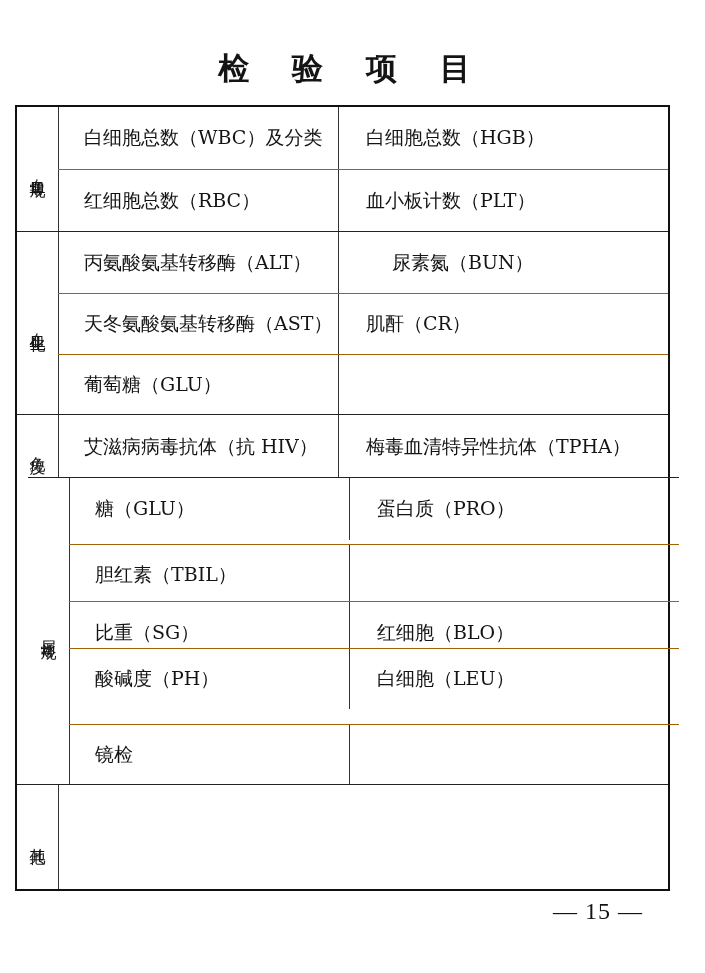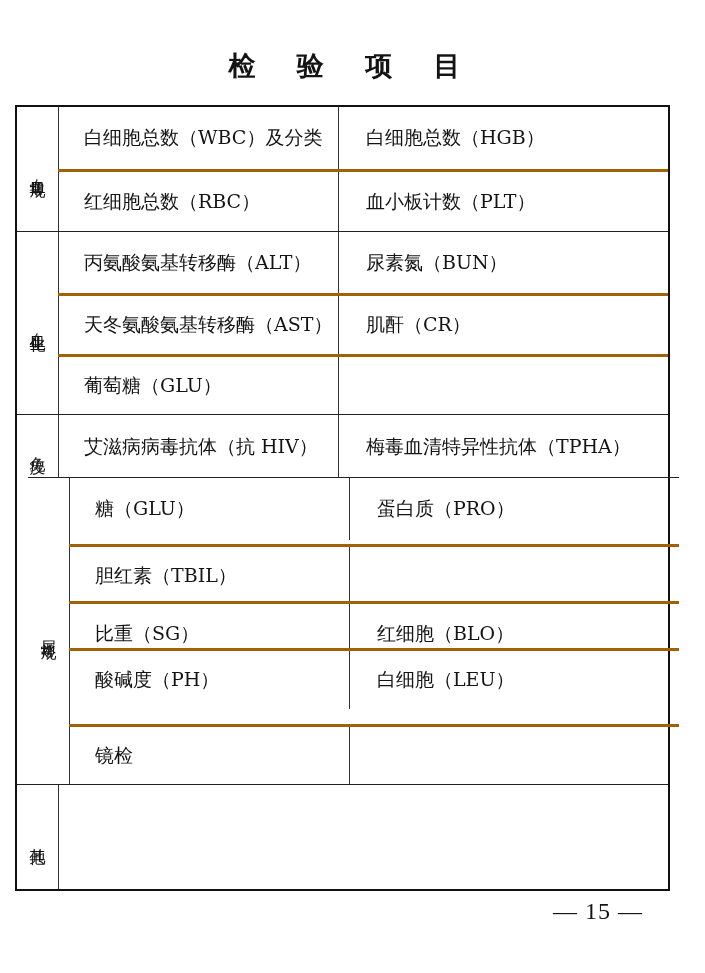--- a/index.html
+++ b/index.html
@@ -15,21 +15,21 @@
       font-family: "DejaVu Serif", "Liberation Serif", serif;
       color: #141414;
     }
     .page-title {
       position: absolute;
       left: 0;
       top: 48px;
       width: 705px;
       text-align: center;
       font-family: "DejaVu Sans", "Liberation Sans", sans-serif;
-      font-size: 27px;
+      font-size: 31px;
       font-weight: bold;
       letter-spacing: 16px;
       padding-left: 0;
       box-sizing: border-box;
     }
     .tbl {
       position: absolute;
       left: 15px;
       top: 105px;
       width: 655px;
@@ -70,21 +70,21 @@
       top: 0;
       bottom: 0;
     }
     .row {
       position: absolute;
       left: 0;
       right: 0;
       display: flex;
       box-sizing: border-box;
     }
-    .row + .row { border-top: 3px solid #a16207; }
+    .row + .row { border-top: 1px solid #a16207; }
     .cell {
       display: flex;
       align-items: center;
       font-size: 19px;
       box-sizing: border-box;
       white-space: nowrap;
     }
     .cell.left {
       width: 281px;
       padding-left: 26px;
@@ -125,21 +125,21 @@
         <div class="cell right">血小板计数（PLT）</div>
       </div>
     </div>
   </div>
 
   <div class="group" style="top:124px; height:183px;">
     <div class="cat">
       <span class="cat-label">血生化</span>
     </div>
     <div class="rows">
-      <div class="row" style="top:0; height:61px;">
+      <div class="row" style="top:0; height:61px;gap:26px;">
         <div class="cell left">丙氨酸氨基转移酶（ALT）</div>
         <div class="cell right">尿素氮（BUN）</div>
       </div>
       <div class="row" style="top:122px; height:61px;">
         <div class="cell left">葡萄糖（GLU）</div>
         <div class="cell right"></div>
       </div>
       <div class="row" style="top:61px; height:61px;">
         <div class="cell left">天冬氨酸氨基转移酶（AST）</div>
         <div class="cell right">肌酐（CR）</div>

